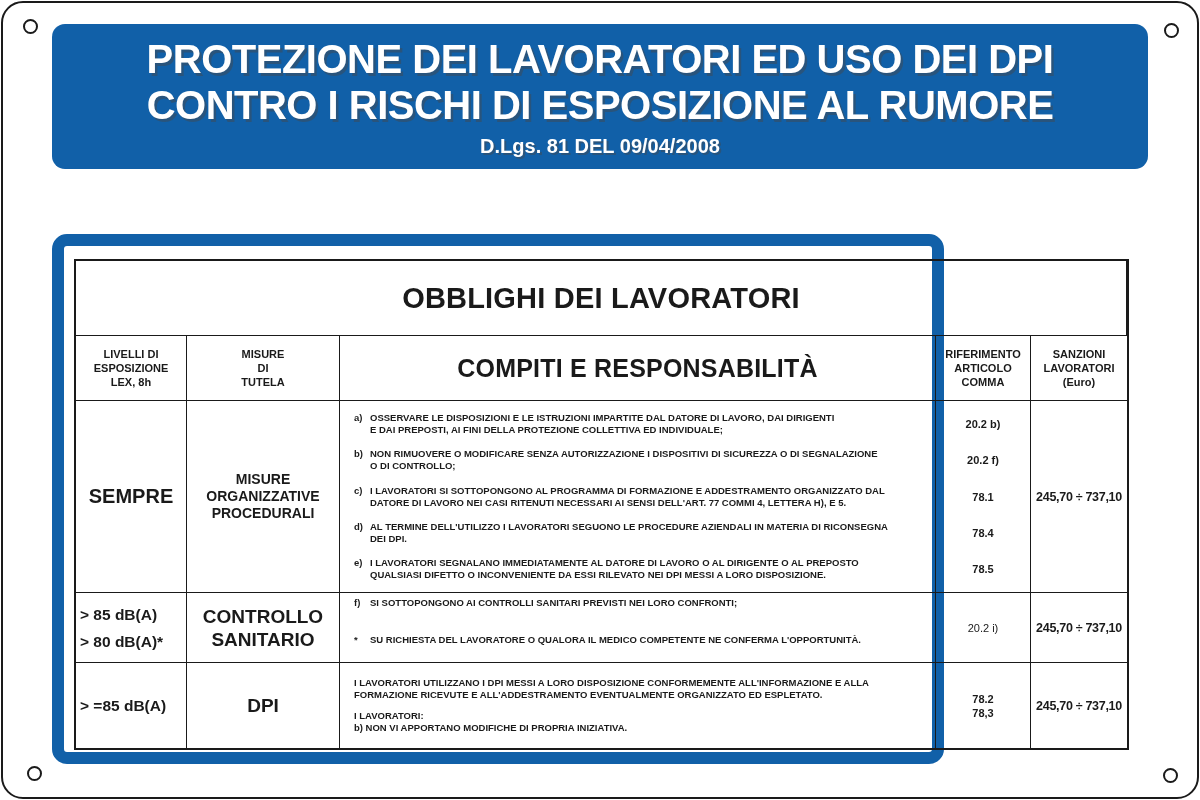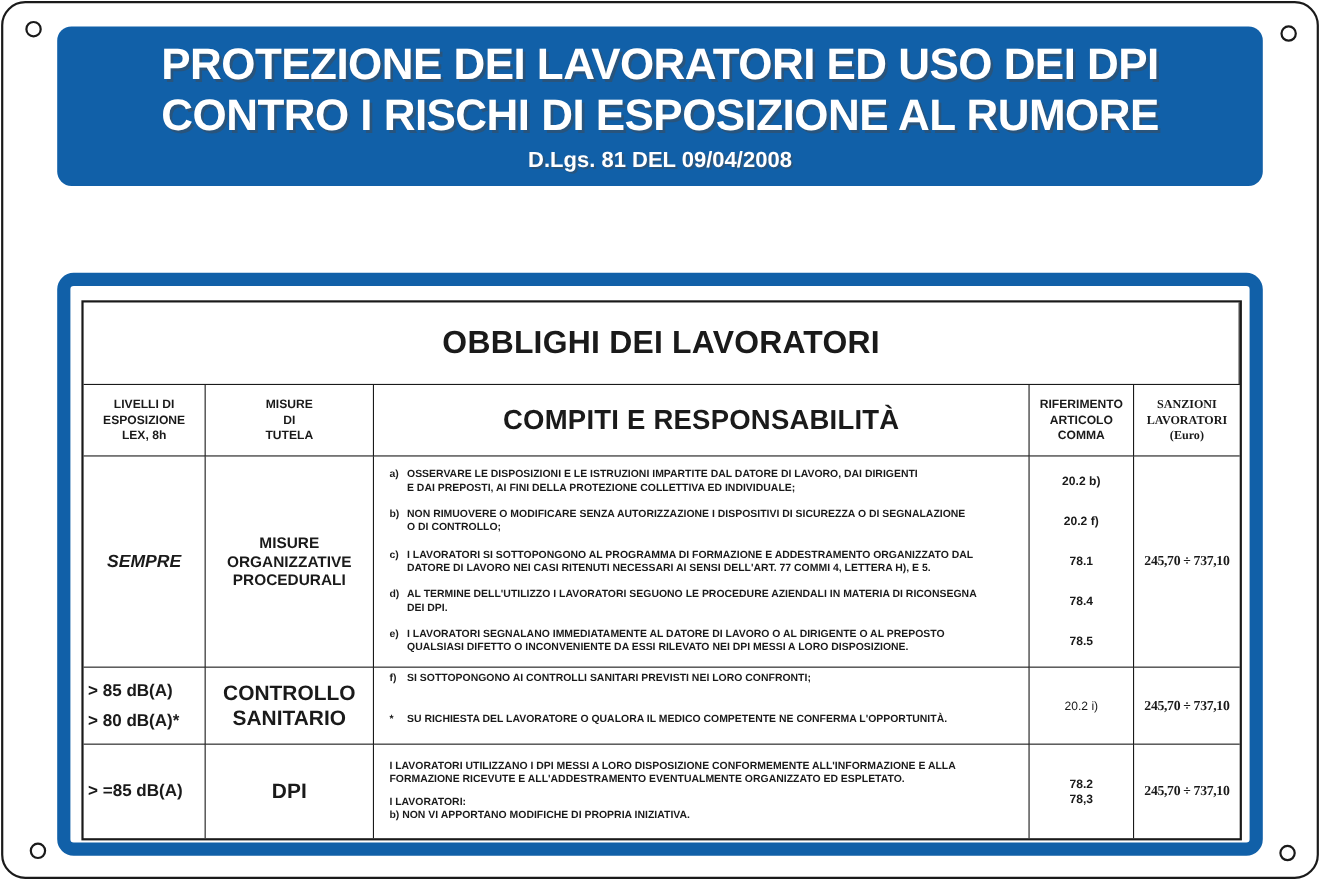--- a/index.html
+++ b/index.html
@@ -12,34 +12,34 @@
   .screw.br{right:22px;bottom:17px;}
 
   
   .banner{position:absolute;left:52px;top:24px;width:1096px;height:145px;background:#1160a8;border-radius:13px;
           display:flex;flex-direction:column;align-items:center;justify-content:center;color:#ffffff;text-align:center;}
   .banner .line{font-size:40px;font-weight:bold;line-height:46px;letter-spacing:-0.5px;white-space:nowrap;
                 text-shadow:2.5px 2.5px 0 rgba(70,70,70,0.45);}
   .banner .sub{font-size:20px;font-weight:bold;margin-top:7px;text-shadow:2px 2px 0 rgba(70,70,70,0.45);}
 
   
-  .frame{position:absolute;left:52px;top:248px;width:1096px;height:530px;border:12px solid #1160a8;border-radius:15px;
+  .frame{position:absolute;left:52px;top:234px;width:892px;height:530px;border:12px solid #1160a8;border-radius:15px;
          box-sizing:border-box;background:#ffffff;}
   .table{position:absolute;left:10px;top:13px;width:1051px;height:487px;border:2px solid #1a1a1a;box-sizing:content-box;
          display:grid;grid-template-columns:111px 153px 596px 95px 96px;grid-template-rows:75px 65px 192px 70px 85px;
          color:#1a1a1a;}
   .cell{border-right:1.5px solid #1a1a1a;border-bottom:1.5px solid #1a1a1a;box-sizing:border-box;
         display:flex;align-items:center;justify-content:center;text-align:center;}
-  .cell.nr{border-right:none;font-family:Liberation Serif, serif;}
+  .cell.nr{border-right:none;}
   .cell.nb{border-bottom:none;}
   .title-cell{grid-column:1 / span 5;font-size:29px;font-weight:bold;letter-spacing:0.2px;}
   .hdr{font-size:11px;font-weight:bold;line-height:14px;white-space:pre-line;}
   .hdr-duties{font-size:25px;font-weight:bold;letter-spacing:0.2px;}
 
-  .lvl{font-size:16px;font-weight:bold;font-style:italic;}
+  .lvl{font-size:20px;font-weight:bold;}
   .lvl-left{justify-content:flex-start;text-align:left;padding-left:4px;font-size:15.5px;font-weight:bold;line-height:27px;}
   .measure{font-size:14px;font-weight:bold;line-height:17px;white-space:pre-line;}
   .measure-big{font-size:19px;font-weight:bold;line-height:23px;white-space:pre-line;}
 
   .duties-col{flex-direction:column;align-items:stretch;justify-content:space-between;text-align:left;
               padding:11px 12px 11px 14px;}
   .duty-item{display:flex;min-height:24px;font-size:9.5px;font-weight:bold;line-height:12px;}
   .duty-item .lbl{width:16px;flex:0 0 16px;}
   .duty-item .txt{flex:1;white-space:pre-line;}
 

